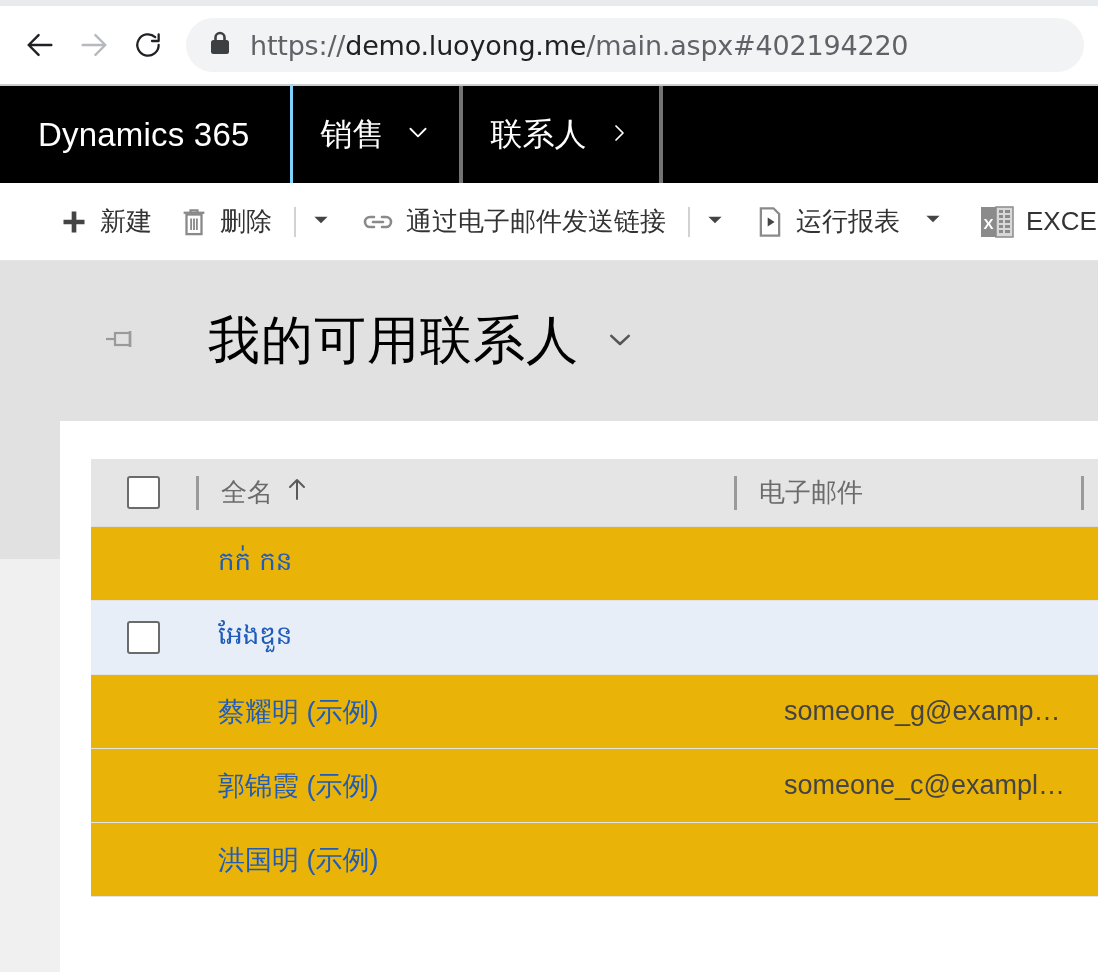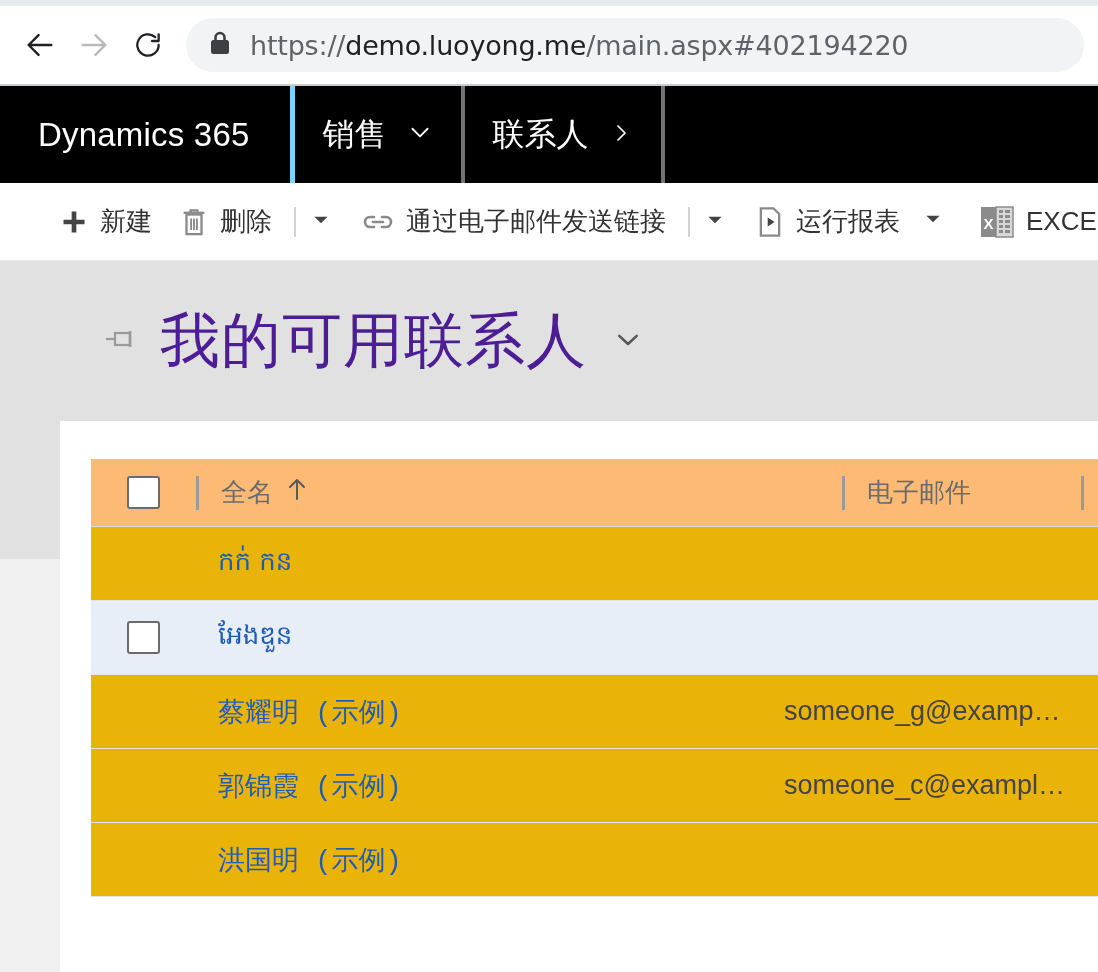--- a/index.html
+++ b/index.html
@@ -74,21 +74,21 @@
     align-items: stretch;
     color: #ffffff;
   }
   .appbar-brand {
     display: flex;
     align-items: center;
     padding: 0 40px 0 38px;
     font-size: 33px;
     font-weight: 300;
     letter-spacing: 0.2px;
-    border-right: 5px solid #7dd3fc;
+    border-right: 3px solid #7dd3fc;
     font-family: "Liberation Sans", sans-serif;
   }
   .appbar-item {
     display: flex;
     align-items: center;
     gap: 20px;
     padding: 0 28px;
     font-size: 32px;
     border-right: 4px solid #737373;
     white-space: nowrap;
@@ -157,45 +157,46 @@
     right: 0;
     height: 160px;
     background: #e1e1e1;
     display: flex;
     align-items: center;
     padding-left: 42px;
     gap: 22px;
   }
   .pin-icon { flex: none; display: block; }
   .view-title {
-    font-size: 60px;
-    color: #4c1d95;
+    font-size: 52px;
+    color: #000000;
     font-weight: 400;
     font-family: "Liberation Serif", "DejaVu Serif", serif;
     letter-spacing: 1px;
+    margin-left: 48px;
   }
   .view-caret { display: block; flex: none; margin-left: 4px; }
 
   .content-panel {
     position: absolute;
     left: 60px; top: 160px;
     right: 0; bottom: 0;
     background: #ffffff;
   }
 
   .grid {
     position: absolute;
     left: 31px; top: 38px;
     right: 0; bottom: 0;
     background: #ffffff;
   }
 
   .grid-head {
     height: 68px;
-    background: #fdba74;
+    background: #e5e5e5;
     border-bottom: 1px solid #dddddd;
     display: flex;
     align-items: center;
   }
   .col-check {
     width: 105px;
     display: flex;
     align-items: center;
     justify-content: center;
     flex: none;
@@ -208,21 +209,21 @@
     background: #ffffff;
   }
   .col-name {
     flex: 1;
     display: flex;
     align-items: center;
     height: 100%;
     gap: 0;
   }
   .col-email {
-    width: 256px;
+    width: 364px;
     display: flex;
     align-items: center;
     height: 100%;
     flex: none;
     text-align: center;
   }
   .col-grip {
     width: 3px;
     height: 34px;
     background: #9a9a9a;
@@ -251,21 +252,20 @@
     background: #eab308;
   }
   .row.selected { background: #e7eef7; }
   .row .cell-name {
     flex: 1;
     font-size: 27px;
     color: #1f5bb8;
     padding-left: 22px;
     white-space: nowrap;
     overflow: hidden;
-    font-family: Liberation Mono, monospace;
   }
   .row .cell-name.khmer {
     font-family: "DejaVu Sans", sans-serif;
     font-size: 26px;
   }
   .row .cell-email {
     width: 320px;
     flex: none;
     font-size: 27px;
     color: #444444;

